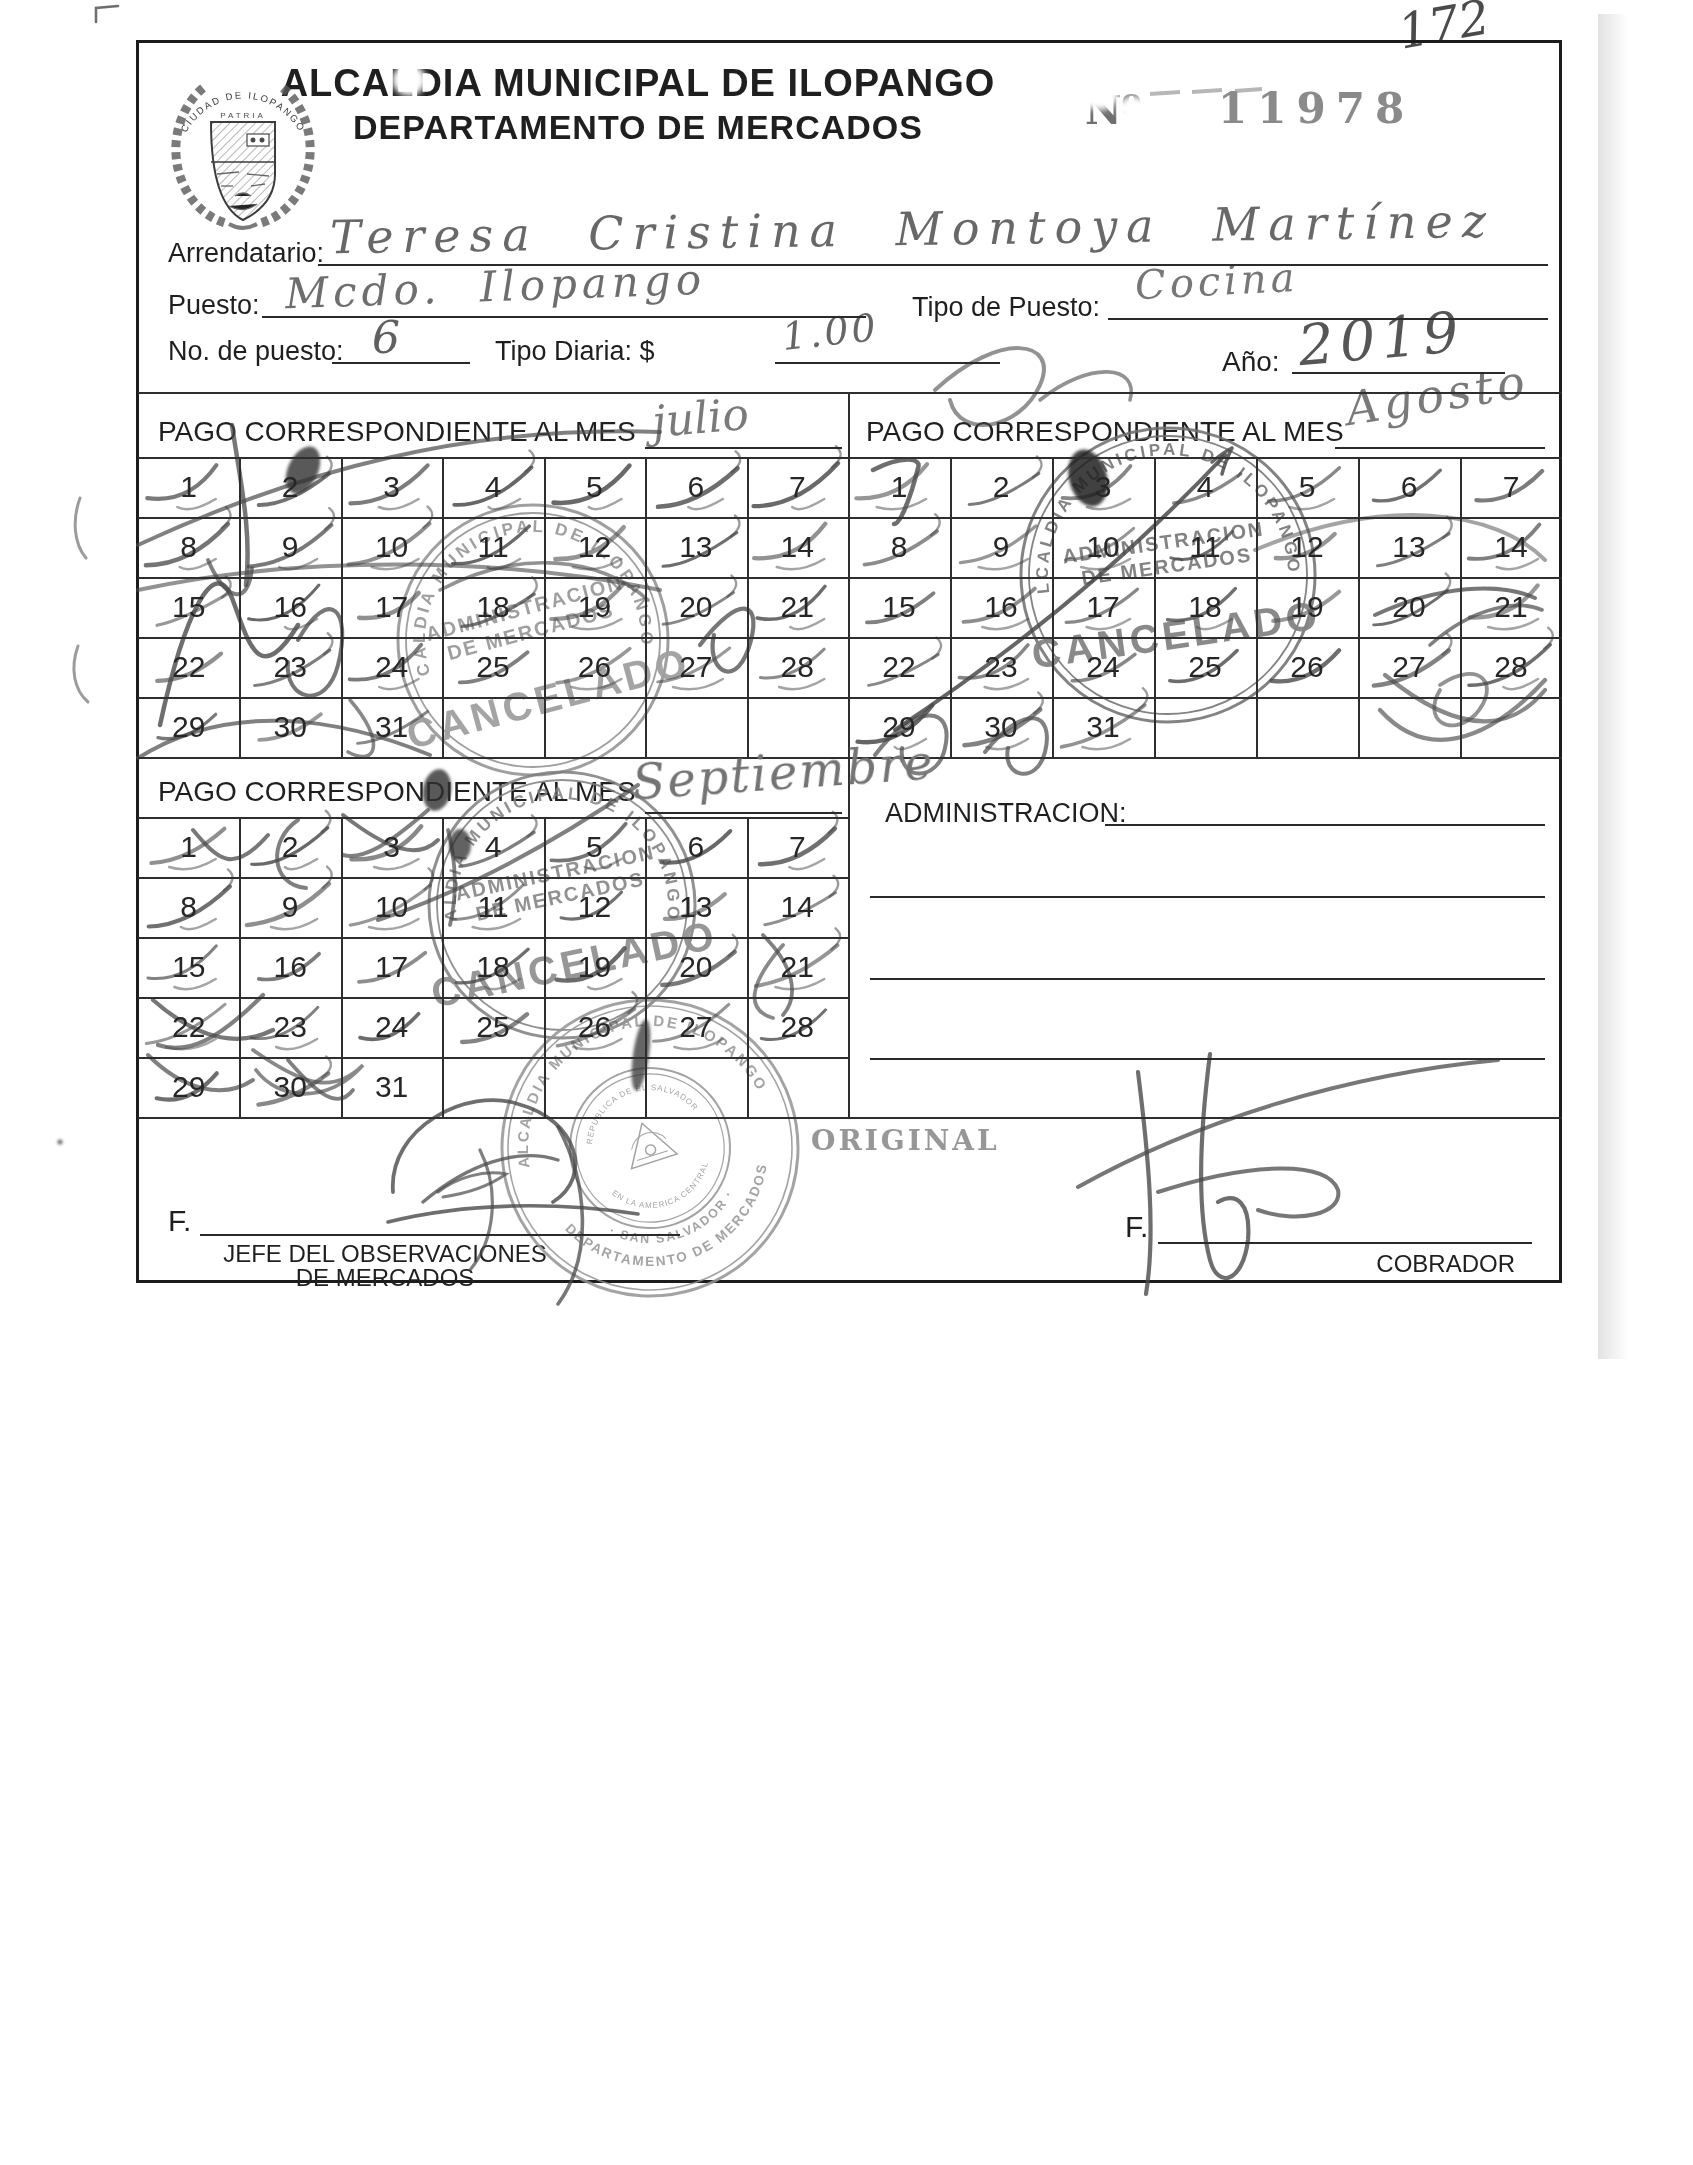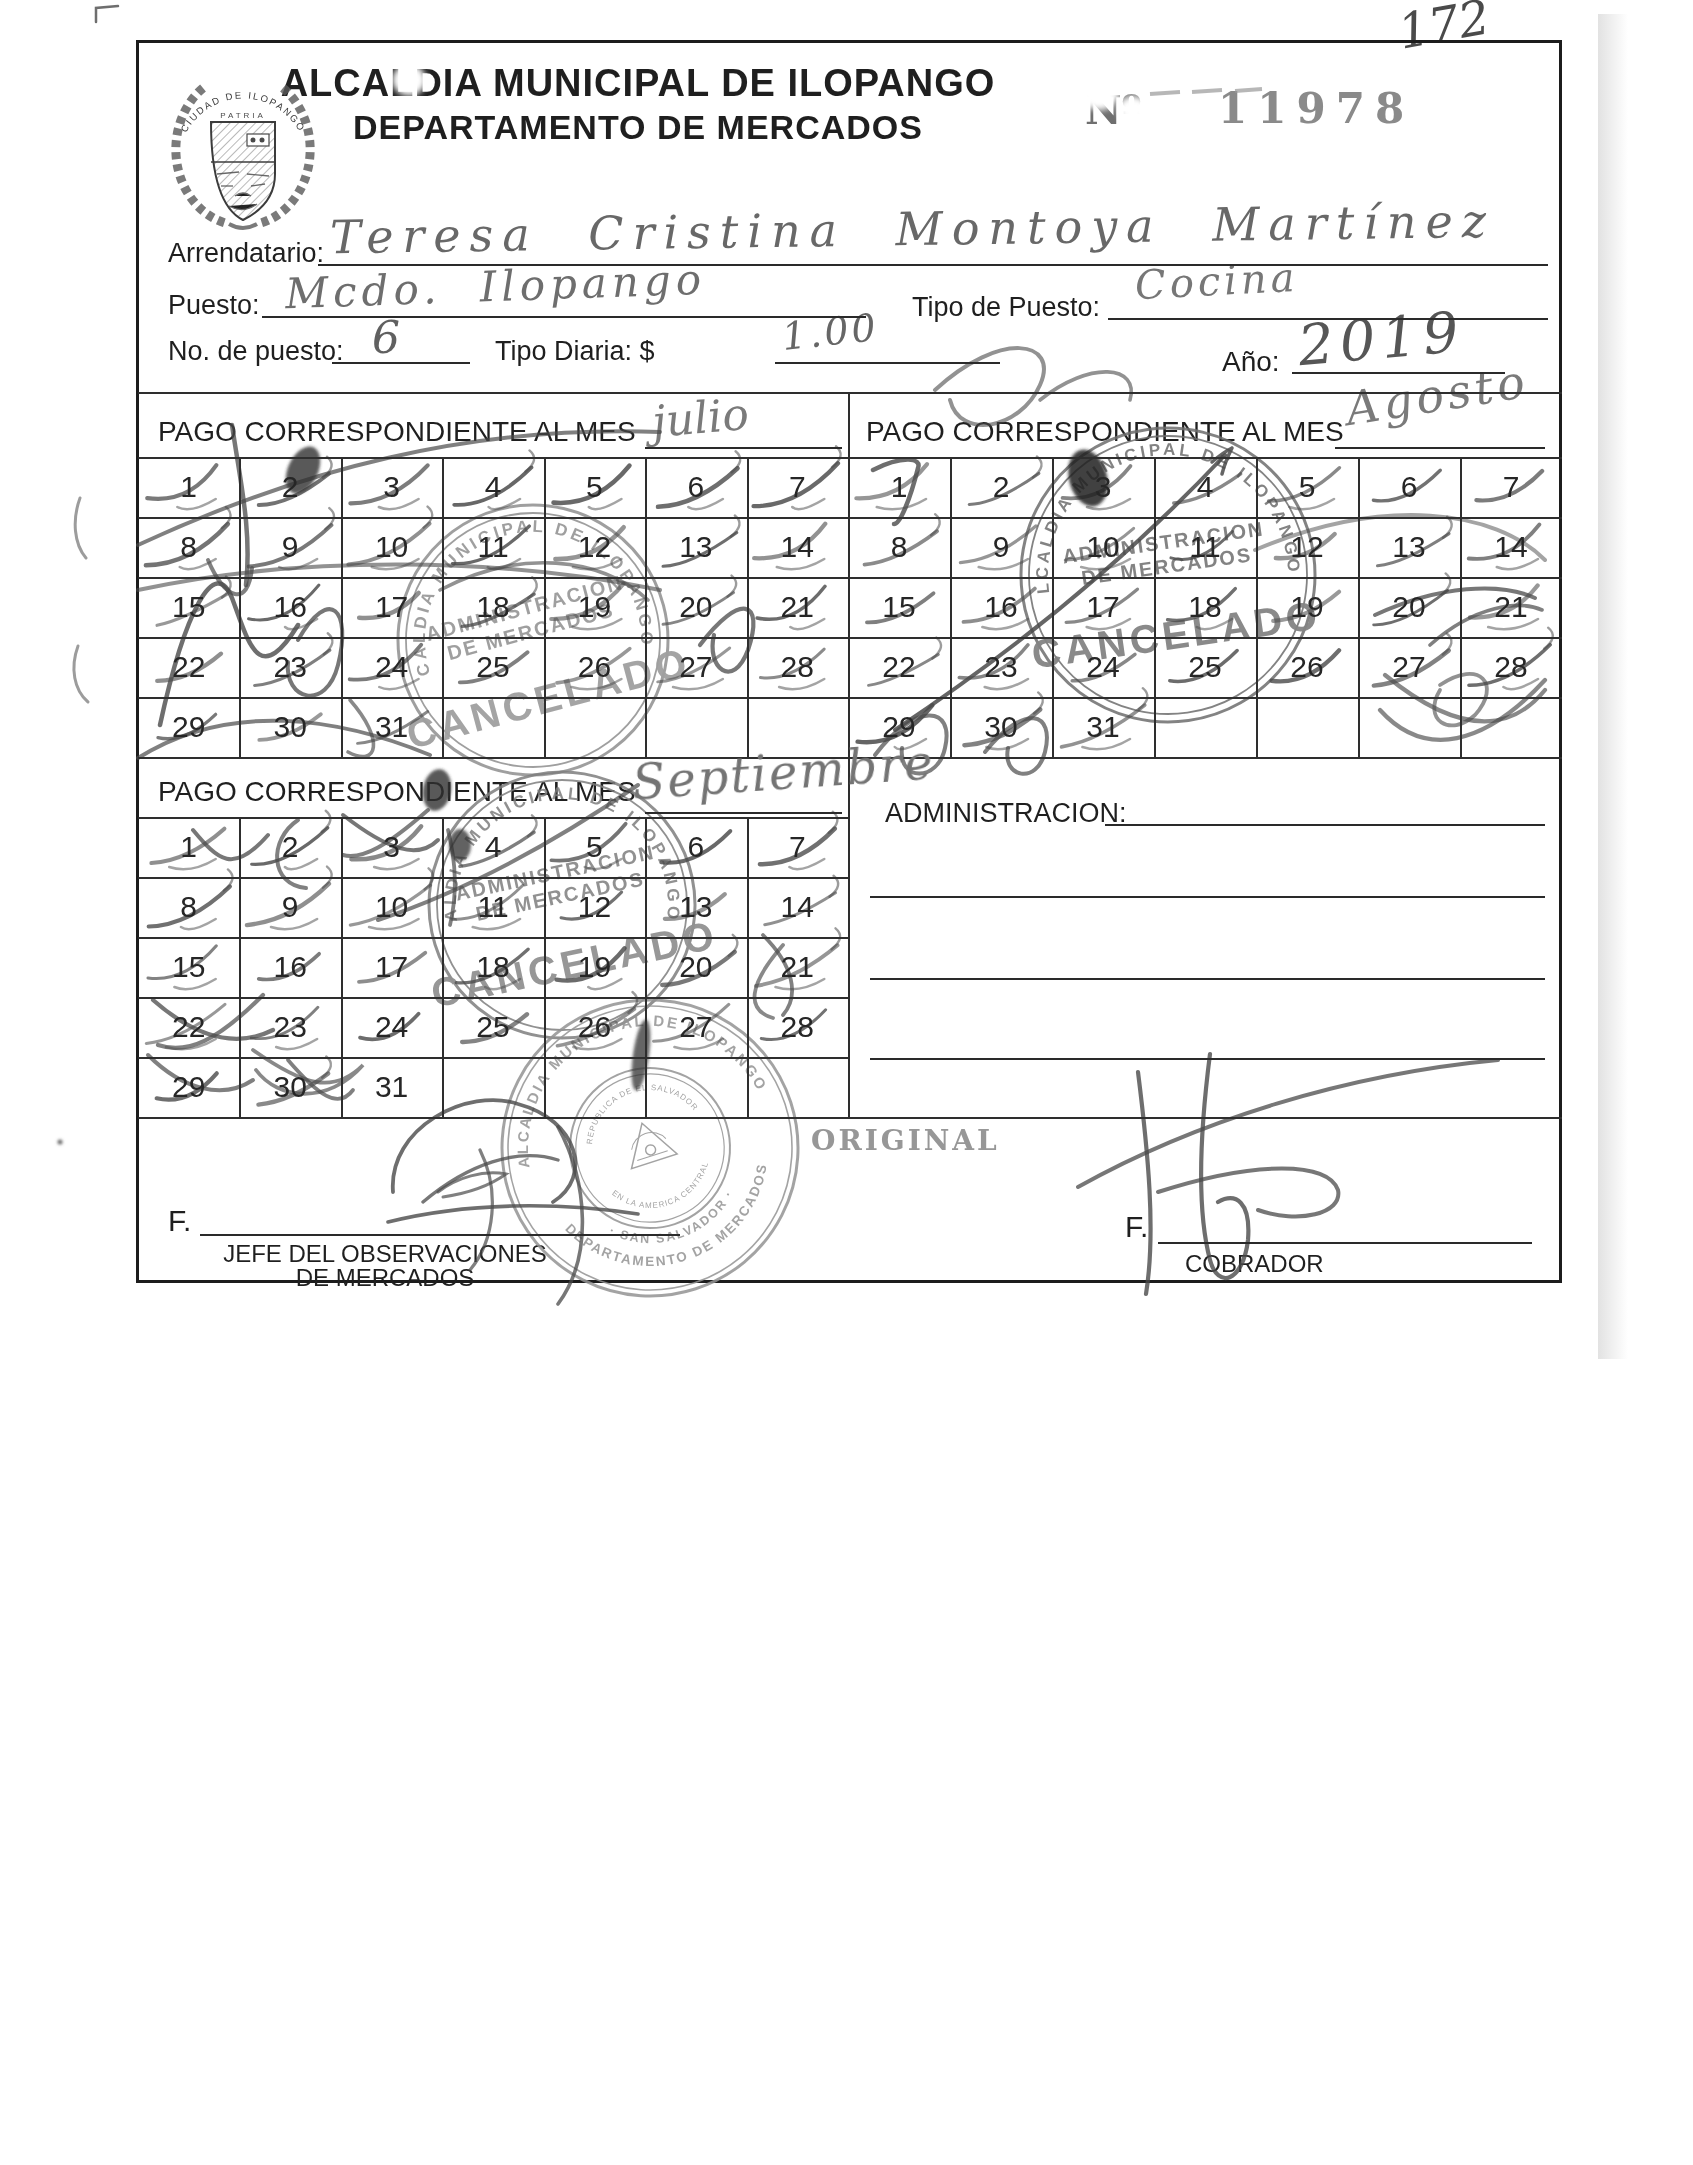--- a/index.html
+++ b/index.html
@@ -87,21 +87,21 @@
   <div class="lbl" style="left:158px;top:776px;font-size:28px;">PAGO CORRESPONDIENTE AL MES</div>
   <div class="hw" style="left:632px;top:744px;font-size:48px;letter-spacing:2px;color:#747474;transform:rotate(-4deg);z-index:5;">Septiembre</div>
 
   <div class="lbl" style="left:885px;top:798px;font-size:27px;">ADMINISTRACION:</div>
 
   <div class="lbl serif" style="left:795px;top:1124px;font-size:28px;font-weight:bold;color:#979797;letter-spacing:3px;margin-left:16px;">ORIGINAL</div>
   <div class="lbl" style="left:168px;top:1204px;font-size:30px;">F.</div>
   <div class="lbl" style="left:200px;top:1240px;width:370px;text-align:center;font-size:24px;">JEFE DEL OBSERVACIONES</div>
   <div class="lbl" style="left:200px;top:1264px;width:370px;text-align:center;font-size:24px;">DE MERCADOS</div>
   <div class="lbl" style="left:1125px;top:1210px;font-size:30px;">F.</div>
-  <div class="lbl" style="left:1185px;top:1250px;width:330px;text-align:left;font-size:24px;">COBRADOR</div>
+  <div class="lbl" style="left:1185px;top:1250px;width:330px;text-align:right;font-size:24px;">COBRADOR</div>
 
   <div class="blob" style="left:392px;top:64px;width:34px;height:32px;"></div>
   <div class="blob" style="left:1078px;top:70px;width:42px;height:40px;"></div>
   <div class="blob" style="left:1118px;top:96px;width:30px;height:26px;"></div>
 
   <svg id="overlay" class="abs" style="left:0;top:0;pointer-events:none;" width="1693" height="2165" viewBox="0 0 1693 2165">
     <defs>
         <filter id="smu">
           <feGaussianBlur stdDeviation="1.6"></feGaussianBlur>
         </filter>

